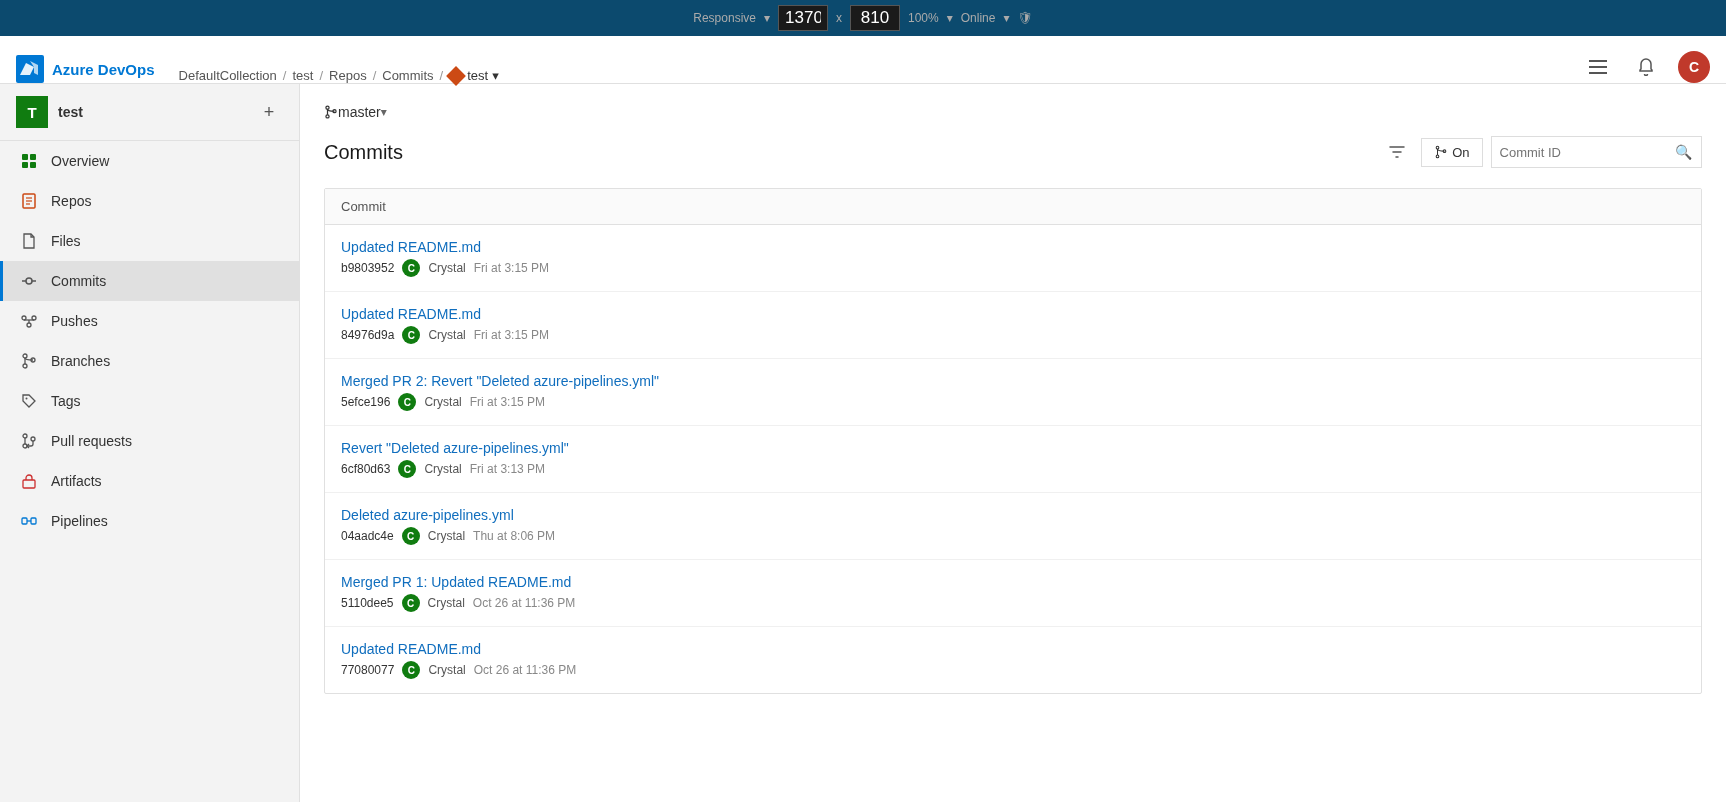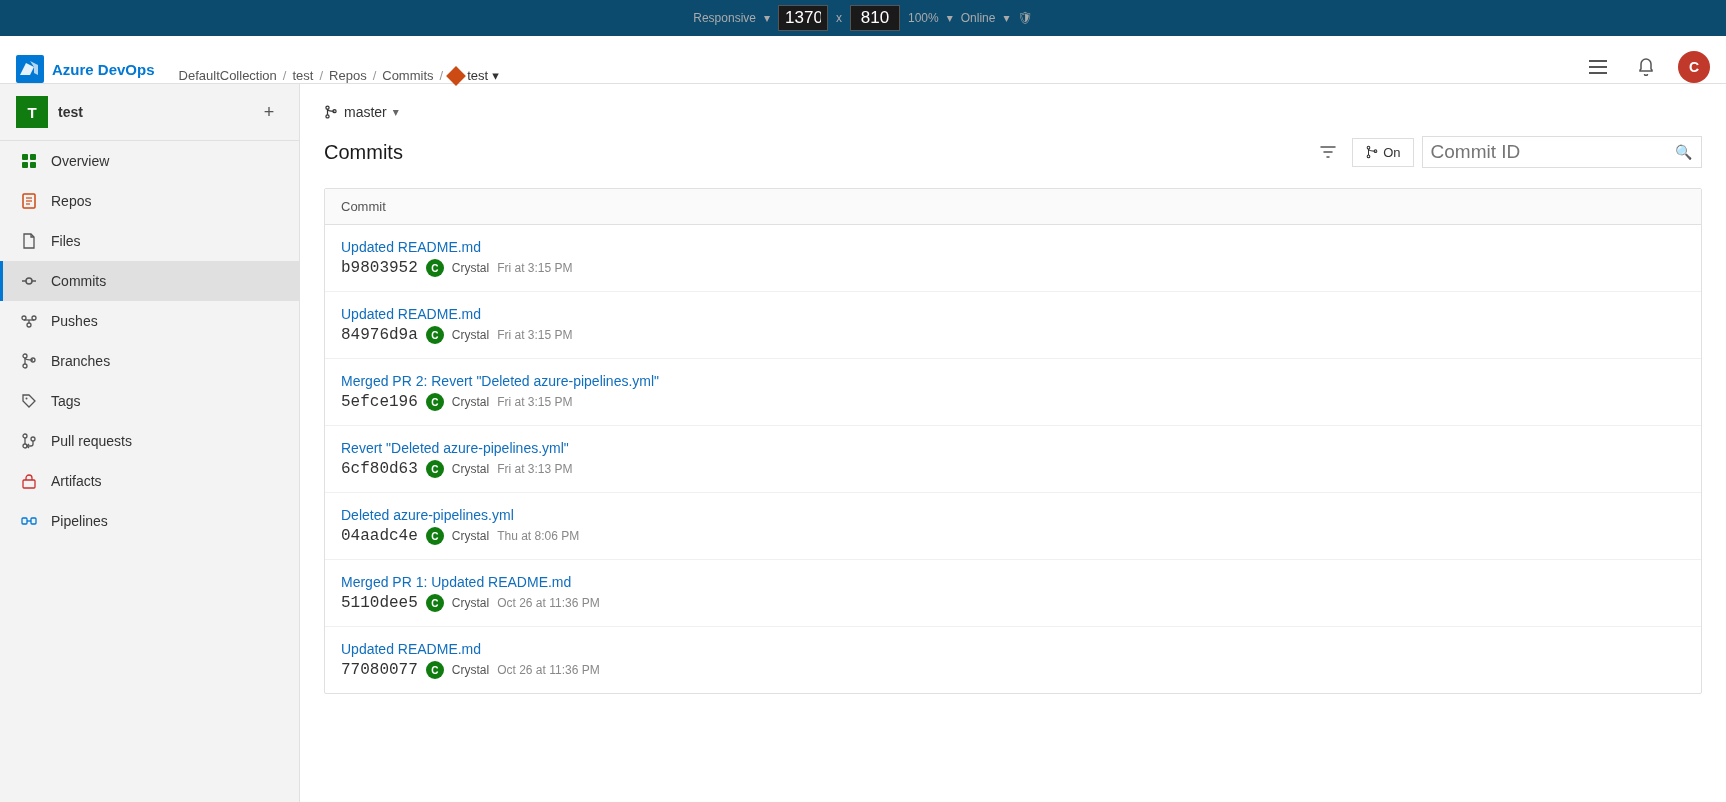--- a/index.html
+++ b/index.html
@@ -206,21 +206,21 @@
       padding: 0;
       background: #fff;
     }
 
     .content-inner { padding: 20px 24px; }
 
     
     .branch-selector {
       display: flex;
       align-items: center;
-      gap: 6px;
+      gap: 0;
       margin-bottom: 16px;
       cursor: pointer;
     }
     .branch-selector .branch-name {
       font-size: 14px;
       color: #333;
       font-weight: 500;
     }
     .branch-selector .chevron { color: #666; font-size: 12px; }
 
@@ -267,21 +267,21 @@
       display: flex;
       align-items: center;
       border: 1px solid #ddd;
       padding: 0 8px;
       height: 32px;
       min-width: 200px;
     }
     .commit-id-search input {
       border: none;
       outline: none;
-      font-size: 19px;
+      font-size: 13px;
       color: #999;
       flex: 1;
       background: transparent;
     }
     .commit-id-search .search-icon { color: #666; font-size: 14px; }
 
     
     .commits-table {
       border: 1px solid #e0e0e0;
       border-radius: 2px;
@@ -308,22 +308,22 @@
     }
     .commit-meta {
       display: flex;
       align-items: center;
       gap: 8px;
       font-size: 12px;
       color: #666;
     }
     .commit-hash {
       color: #333;
-      font-family: Liberation Mono, monospace;
-      font-size: 16px;
+      font-family: Liberation Sans, sans-serif;
+      font-size: 12px;
     }
     .author-avatar {
       width: 18px;
       height: 18px;
       border-radius: 50%;
       background: #107c10;
       color: #fff;
       display: flex;
       align-items: center;
       justify-content: center;

